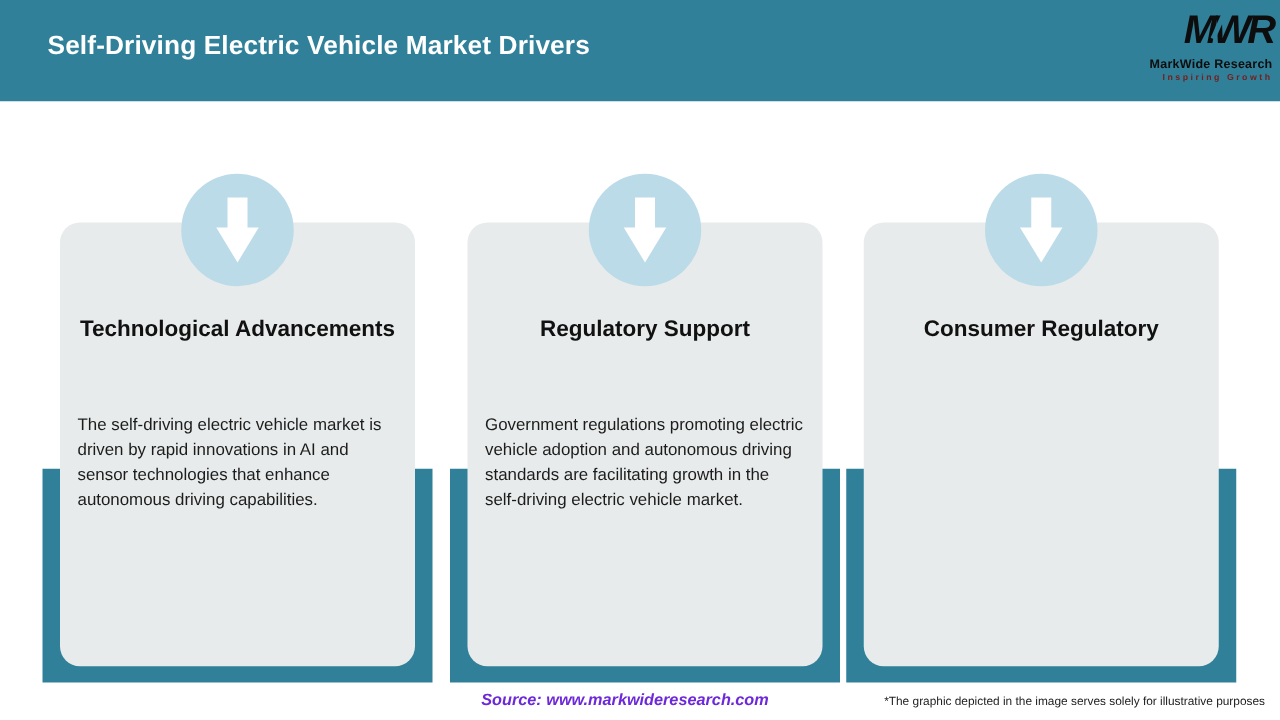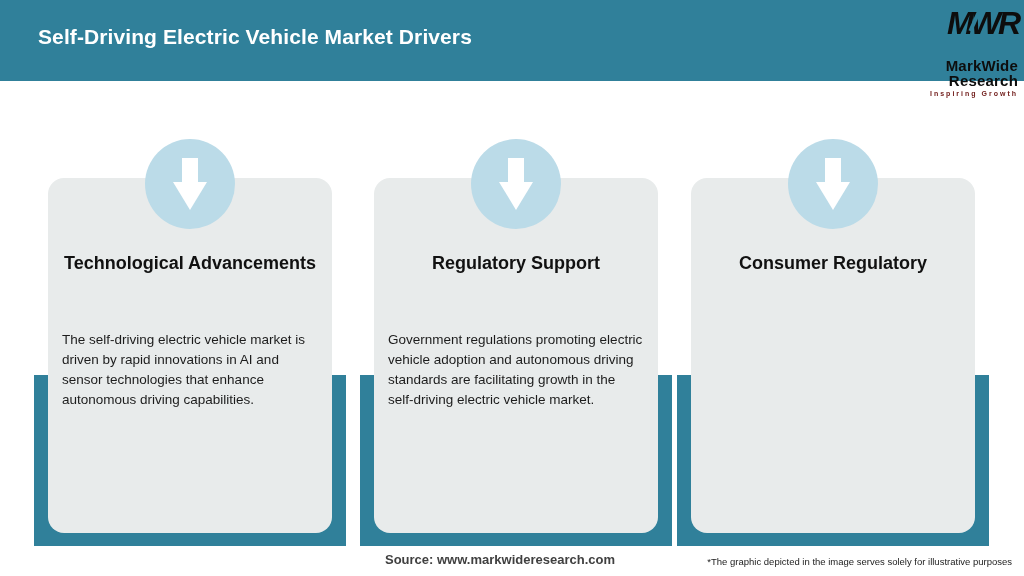--- a/index.html
+++ b/index.html
@@ -23,21 +23,21 @@
   }
   .logo-monogram {
     position:relative; display:inline-block;
     font-size:32px; font-weight:900; font-style:italic;
     letter-spacing:-3px; line-height:1;
   }
   .logo-monogram::after {
     content:""; position:absolute; left:37%; top:6%;
     width:4px; height:72%; background:#30809A; transform:rotate(24deg);
   }
-  .logo-name { font-size:15px; font-weight:bold; letter-spacing:0.2px; margin-top:19px; }
+  .logo-name { font-size:10px; font-weight:bold; letter-spacing:0.2px; margin-top:8px; }
   .logo-tagline { font-size:7px; font-weight:bold; letter-spacing:2px; color:#73201E; margin-top:2px; }
 
   
   .card-group { position:absolute; top:178px; width:284px; height:355px; }
   .card-group.g1 { left:48px; }
   .card-group.g2 { left:374px; }
   .card-group.g3 { left:691px; }
 
   .teal-frame {
     position:absolute; left:-14px; right:-14px; top:197px; height:171px;
@@ -59,21 +59,21 @@
   .icon-circle {
     position:absolute; z-index:2; top:-39px; left:50%; margin-left:-45px;
     width:90px; height:90px; border-radius:50%; background:#BBDBE8;
     display:flex; align-items:center; justify-content:center;
   }
   .icon-circle svg { display:block; }
 
   
   .source {
     position:absolute; top:552px; left:340px; width:320px; text-align:center;
-    font-size:13px; font-weight:bold; color:#404040;
+    font-size:13px; font-weight:bold; color:#6d28d9;font-style:italic;
   }
   .footnote {
     position:absolute; top:556px; right:12px;
     font-size:9.5px; color:#1c1c1c;
   }
 </style>
 </head>
 <body>
 
 <div class="canvas">

